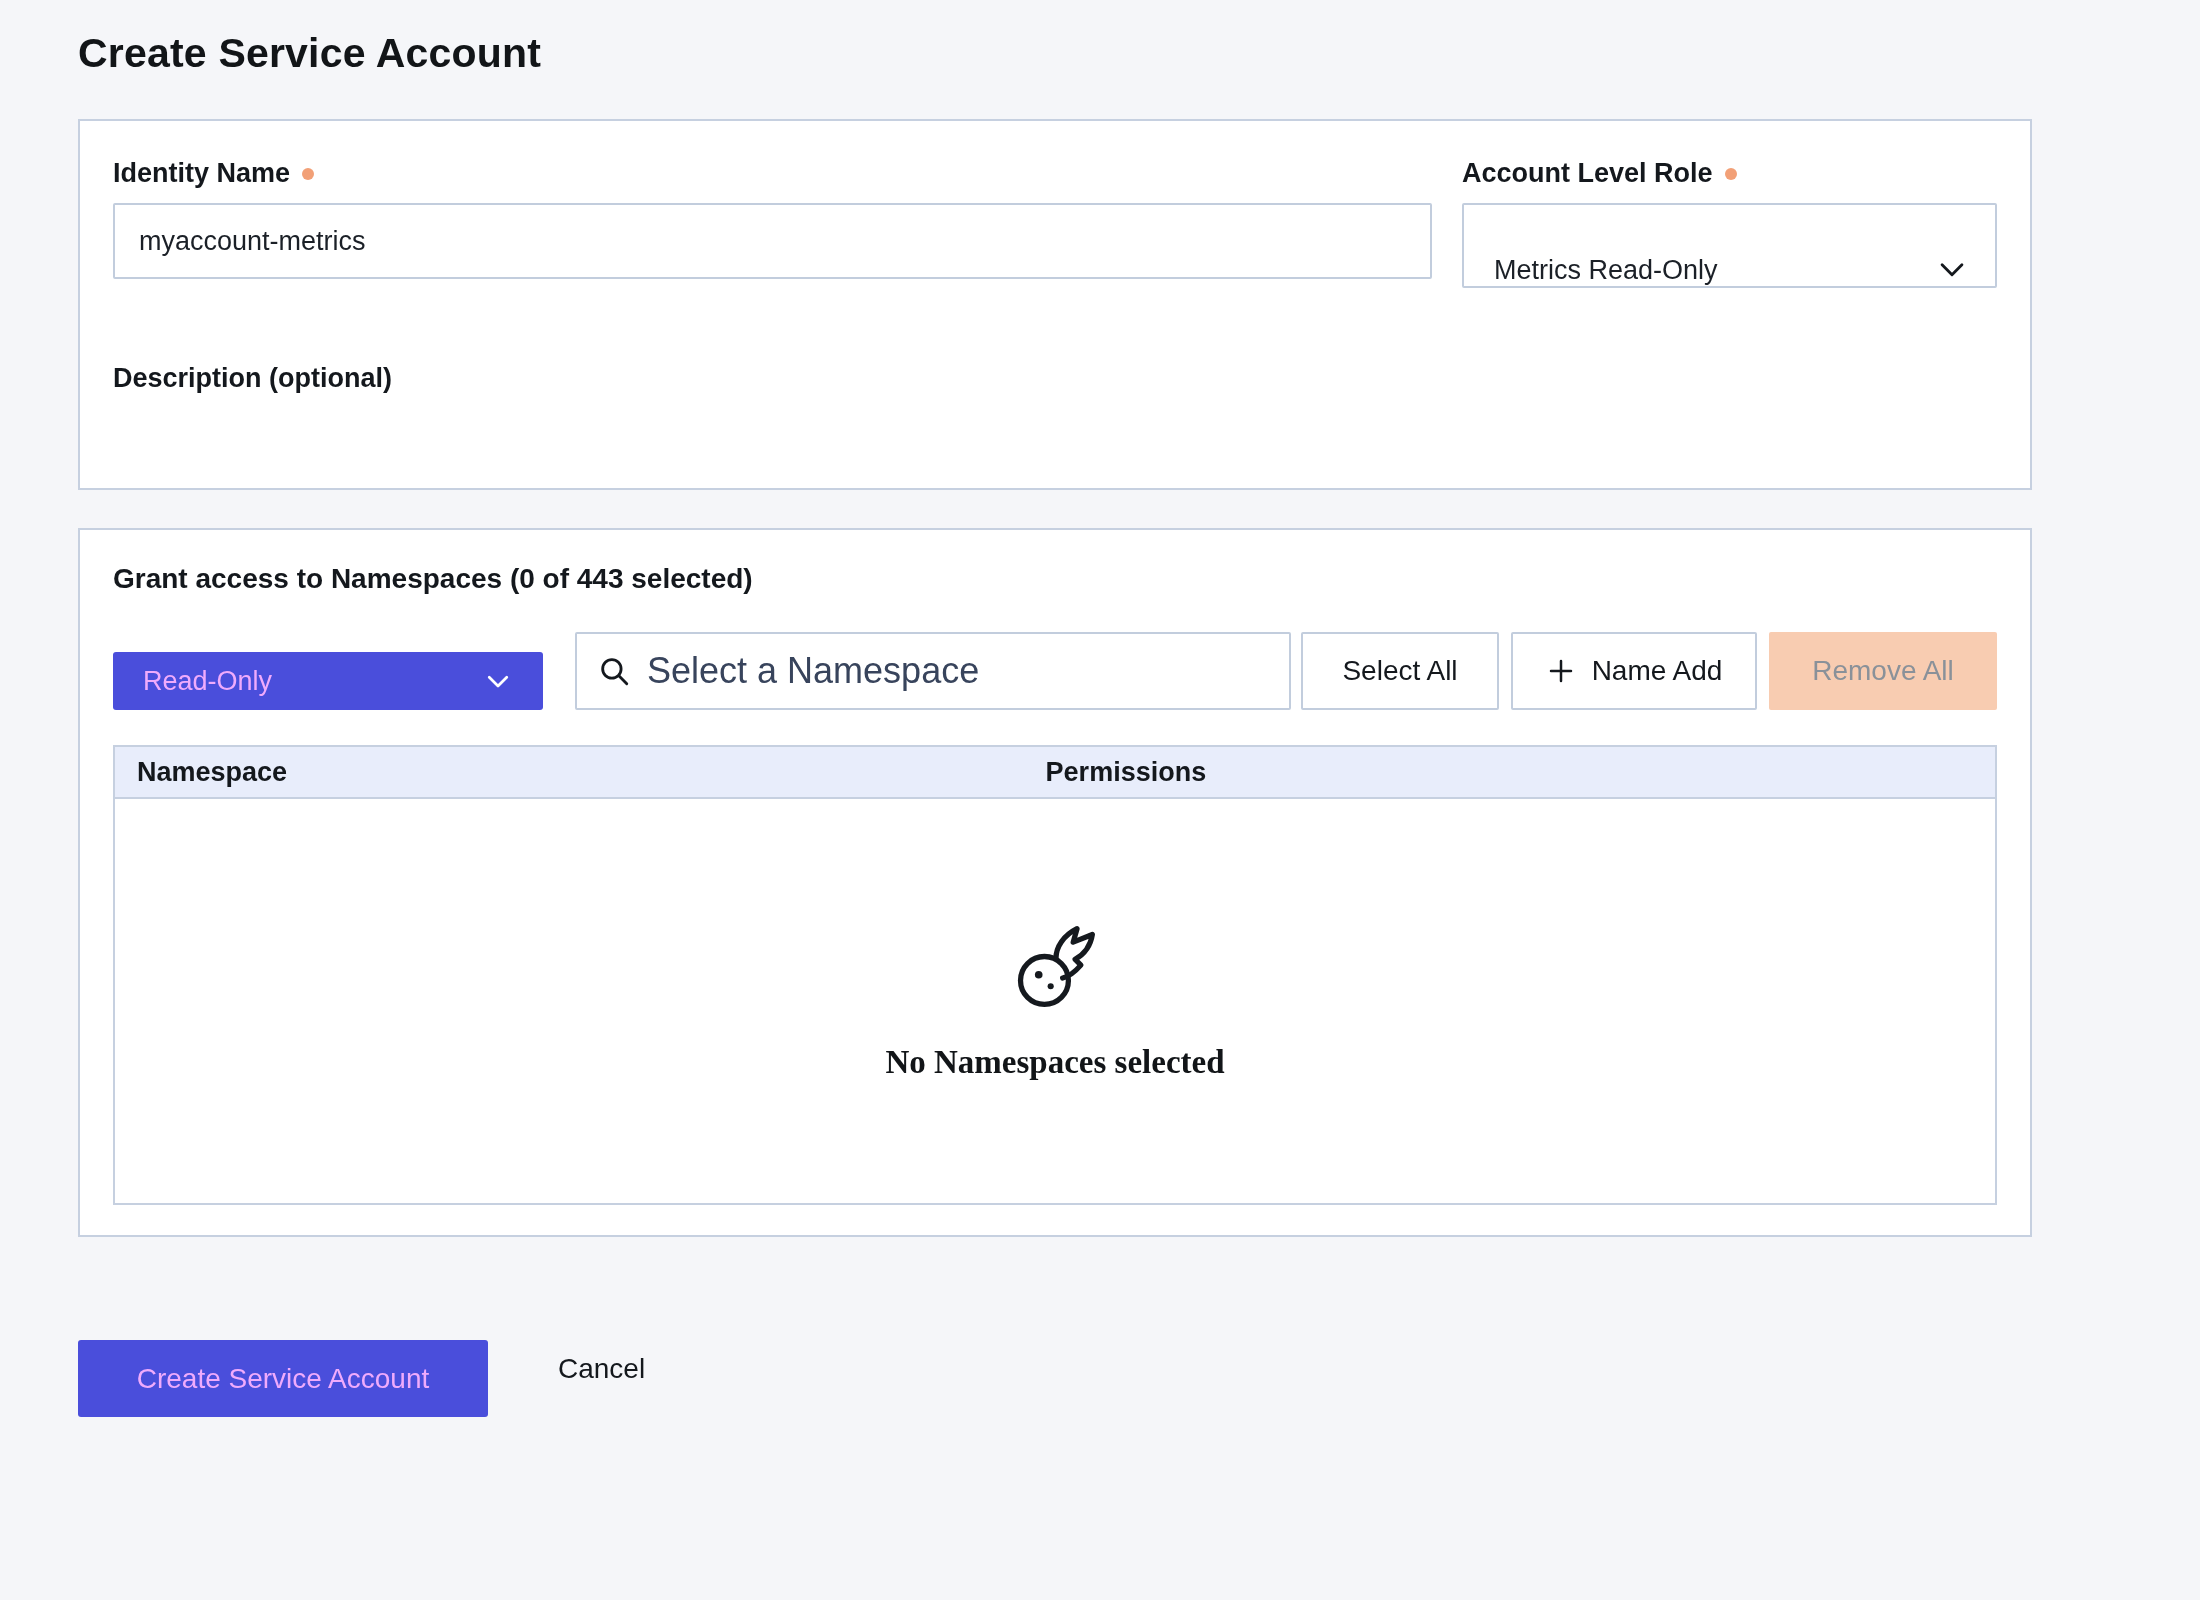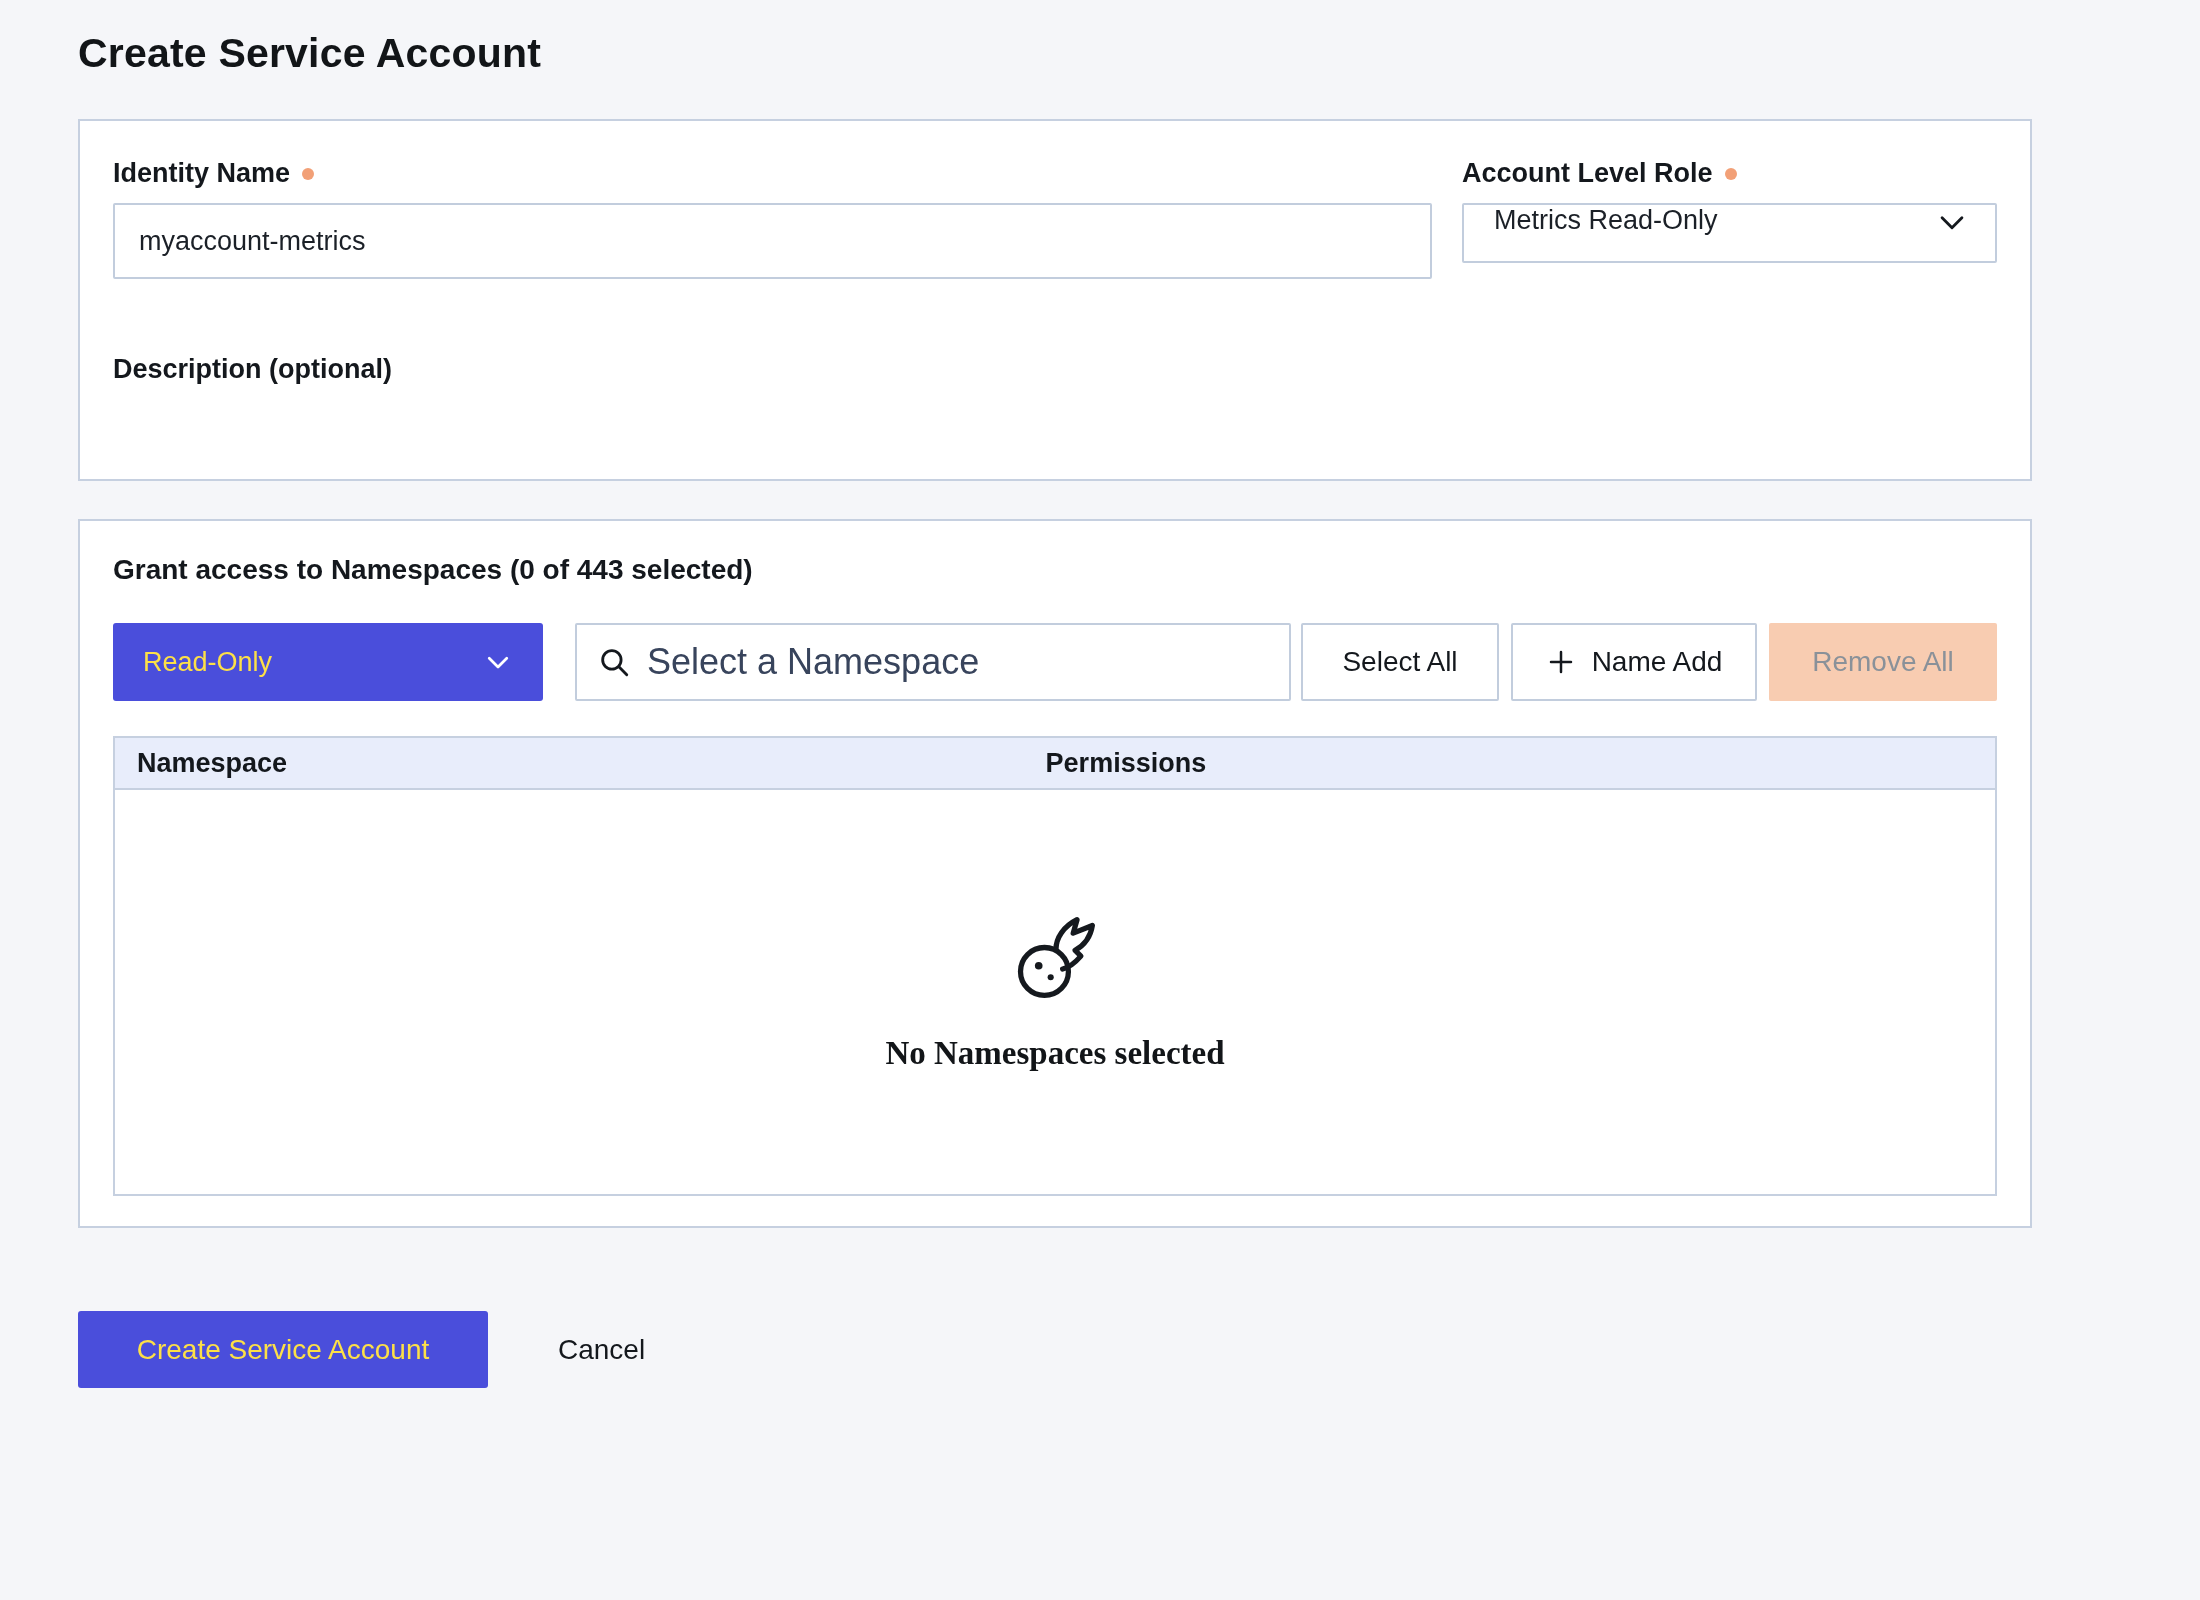--- a/index.html
+++ b/index.html
@@ -72,26 +72,26 @@
     background: #fff;
     font-family: "Liberation Sans", sans-serif;
     font-size: 27px;
     color: #1b2027;
     padding: 0 24px;
     outline: none;
   }
 
   .select-box {
     width: 100%;
-    height: 60px;
-    border: 2px solid #c2cddd;
-    border-radius: 2px;
-    background: #fff;
-    display: flex;
-    align-items: flex-start;
+    height: 85px;
+    border: 2px solid #c2cddd;
+    border-radius: 2px;
+    background: #fff;
+    display: flex;
+    align-items: flex-end;
     justify-content: space-between;
     padding: 0 26px 0 30px;
     font-size: 27px;
     color: #1b2027;
     cursor: pointer;
   }
 
   .desc-block { margin-top: 74px; }
 
   .textarea-wrap { position: relative; width: 100%; }
@@ -145,21 +145,22 @@
     justify-content: center;
     font-family: "Liberation Sans", sans-serif;
     font-size: 28px;
     border: none;
     cursor: pointer;
     border-radius: 3px;
   }
 
   .btn-primary {
     background: #4a4edb;
-    color: #fde047;
+    color: #f0abfc;
+    margin-top: 20px;
   }
 
   .role-dropdown {
     flex: 0 0 430px;
     justify-content: space-between;
     padding: 0 30px;
     margin-right: 32px;
     font-size: 27px;
   }
 

